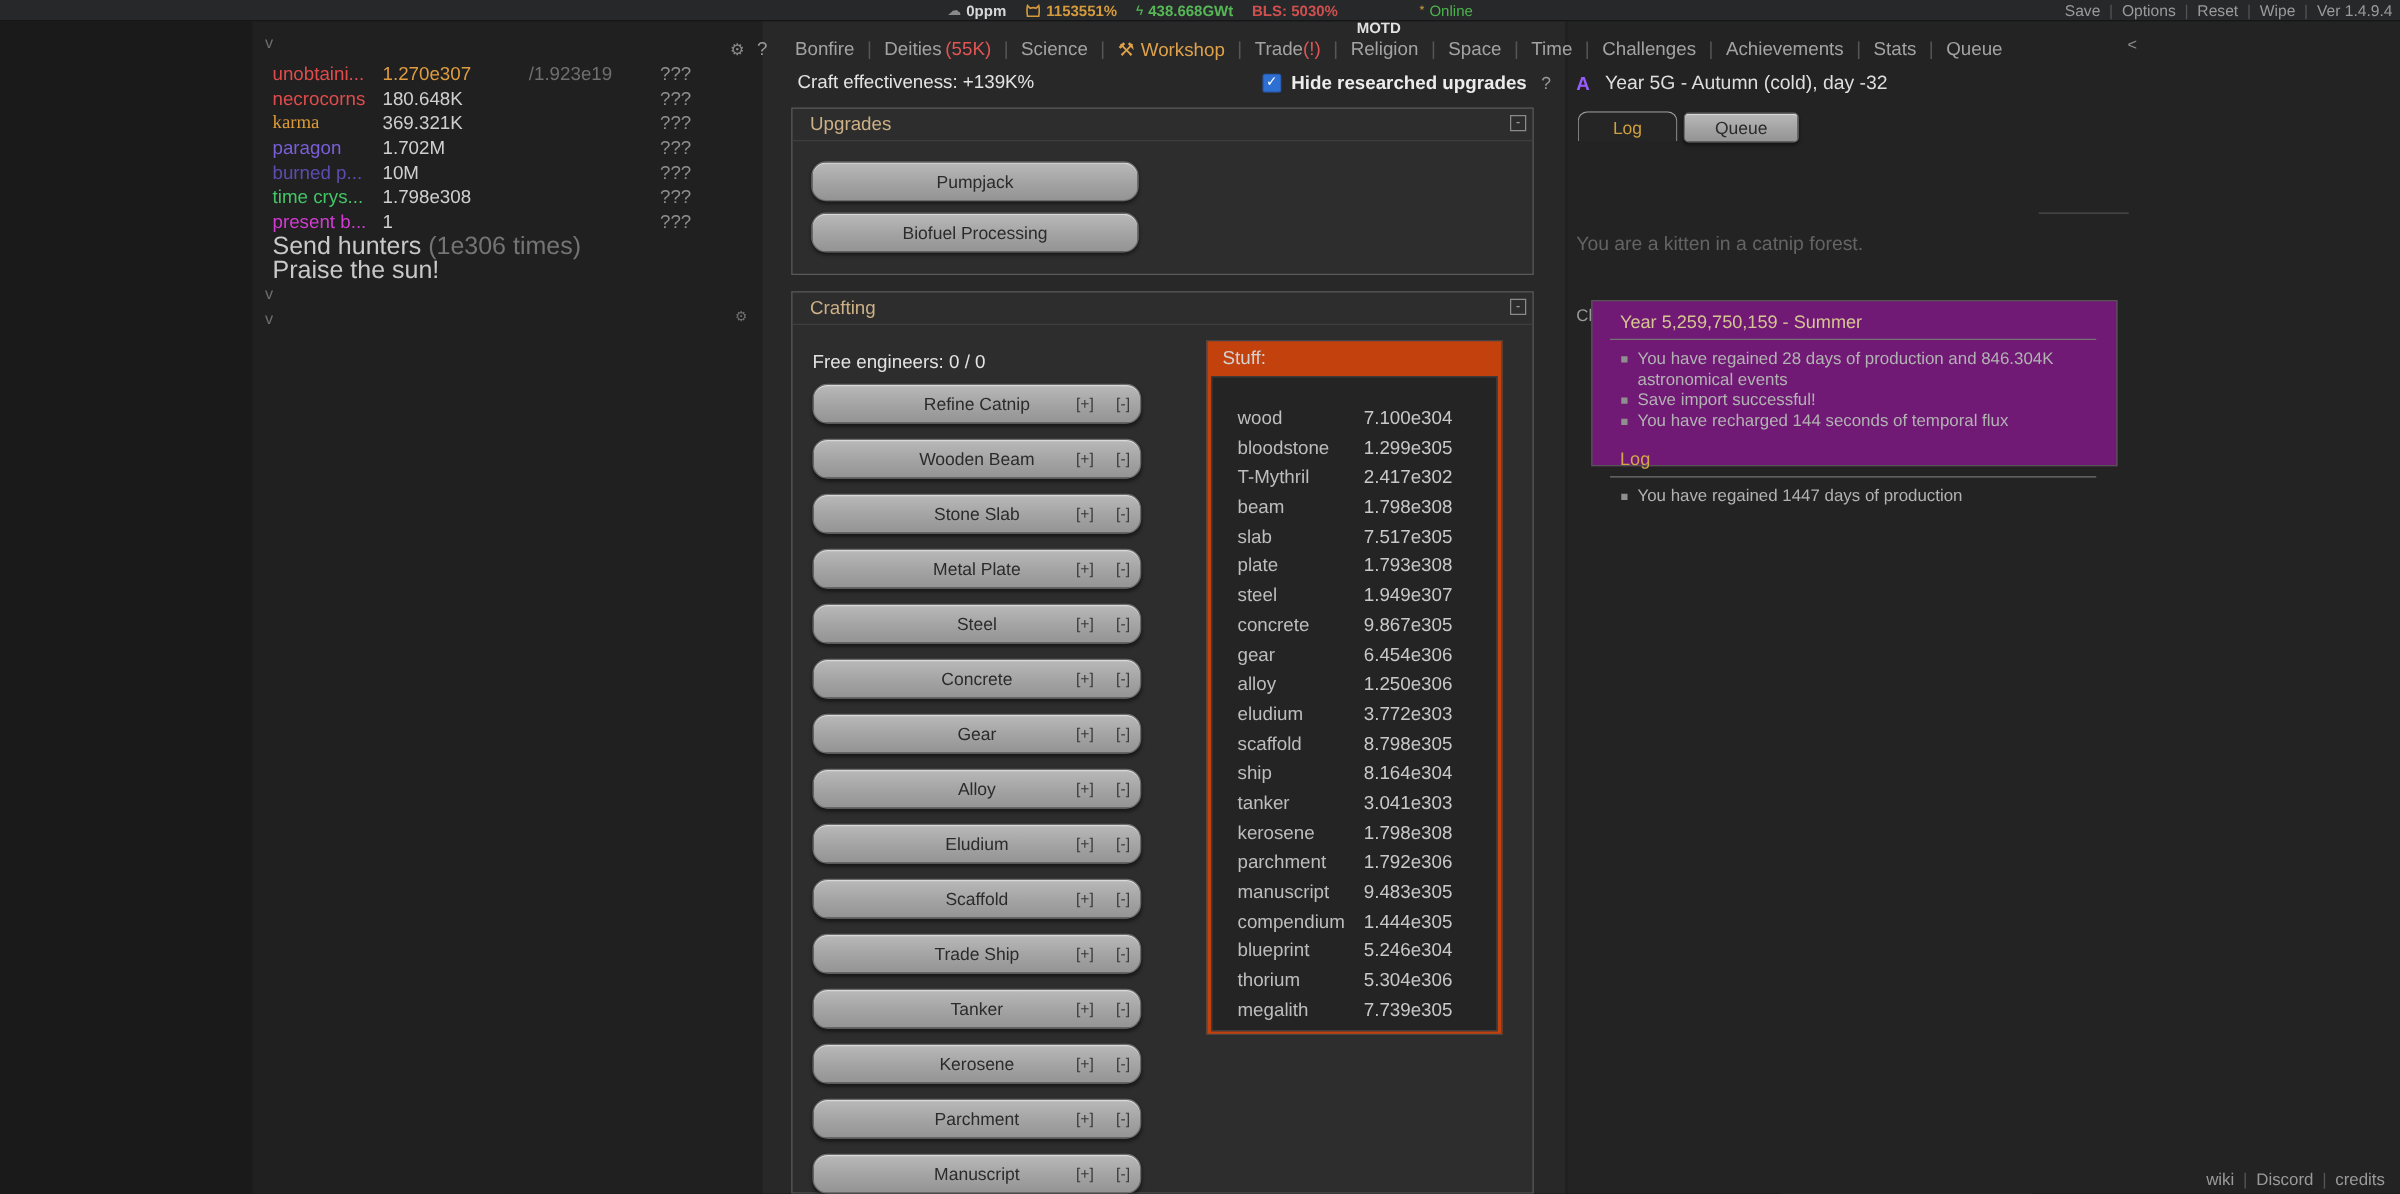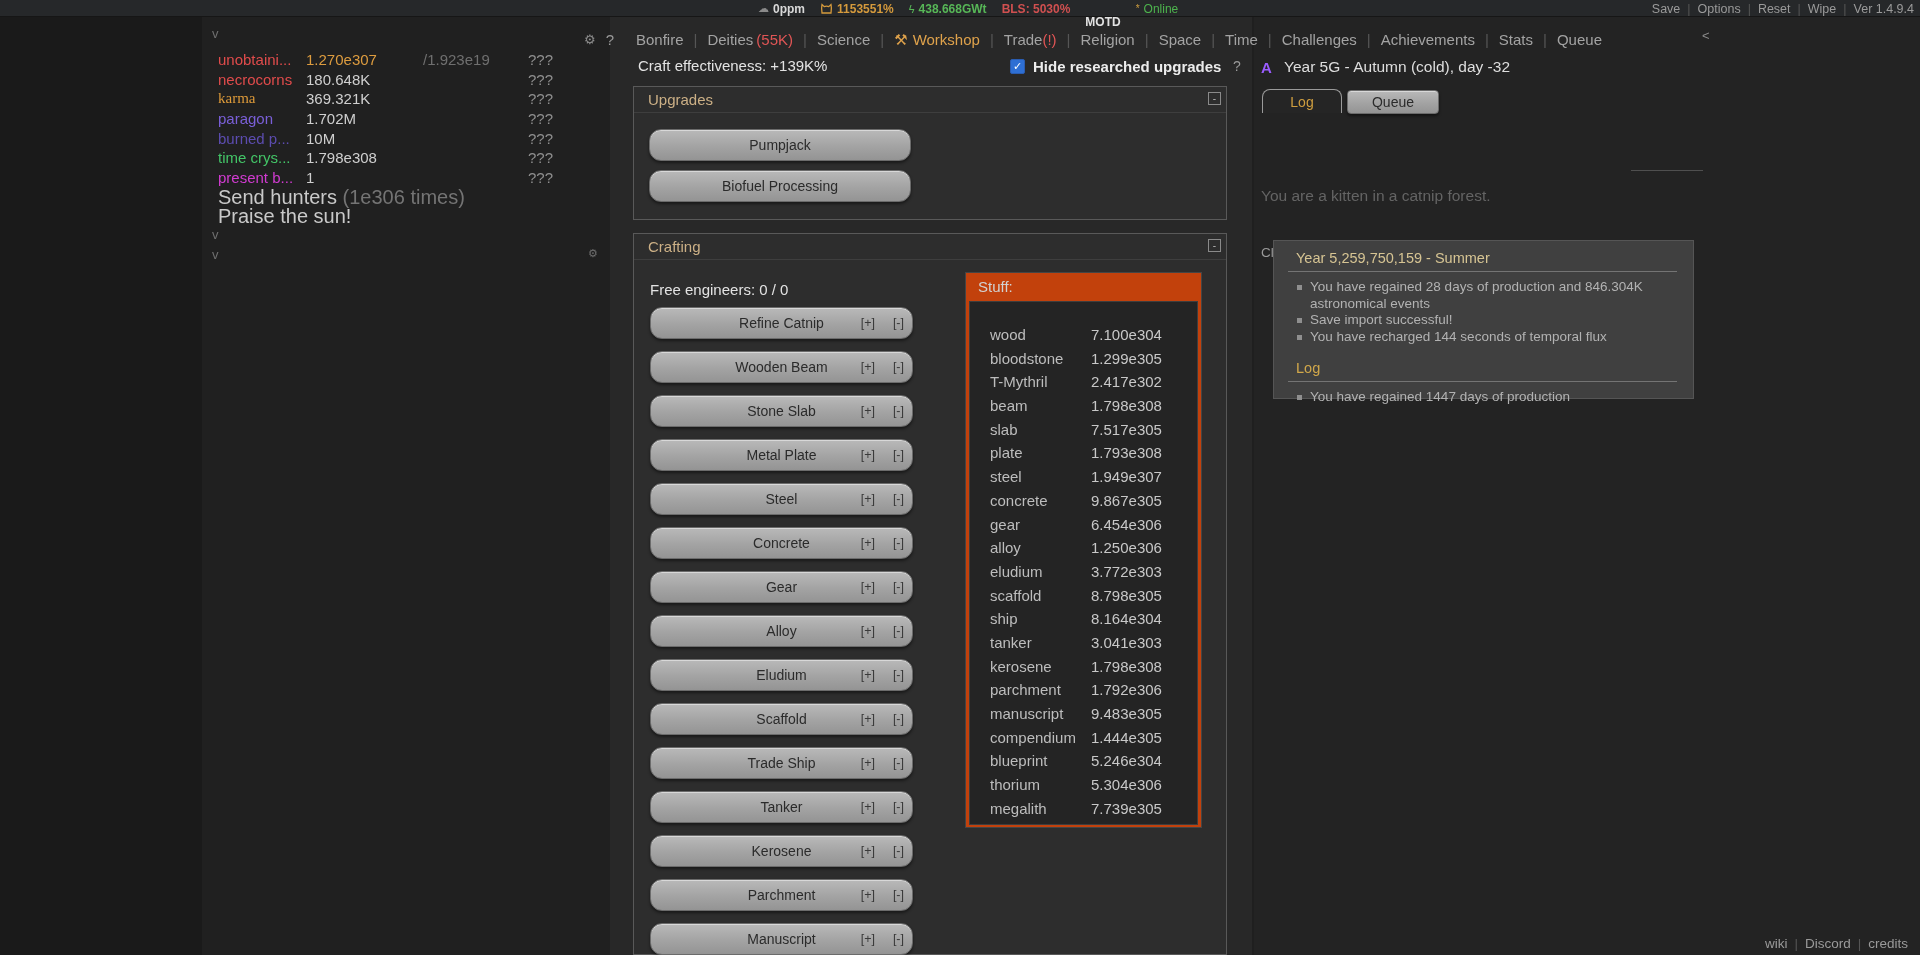--- a/index.html
+++ b/index.html
@@ -92,21 +92,21 @@
   .cal-text { left:1284px; top:58px; font-size:15.5px; color:#dedede; }
   .rt-logtab { left:1262px; top:89px; width:80px; height:24px; background:#252525; border:1px solid #9a9a9a; border-bottom:none; border-radius:8px 8px 0 0; color:#cf9e3f; font-size:14px; display:flex; align-items:center; justify-content:center; cursor:pointer; }
   .rt-queuebtn { left:1347px; top:90px; width:92px; height:24px; border-radius:4px; font-size:14px; }
   .mini-line { left:1631px; top:170px; width:72px; height:0; border-top:1px solid #4f4f4f; }
   .collapse-right { left:1702px; top:28px; font-size:13px; color:#8a8a8a; cursor:pointer; }
   .intro { left:1261px; top:187px; font-size:15.5px; color:#646464; }
   .logctrl { left:1261px; top:209px; font-size:13.5px; color:#9a9a9a; display:flex; align-items:flex-end; white-space:nowrap; }
   .logctrl .lk { cursor:pointer; }
   .logctrl .pawse { font-size:12px; color:#868686;margin-top:37px; }
 
-  .logbox { left:1273px; top:240px; width:421px; height:159px; background:#404040; border:1px solid #555; padding:9px 16px 10px 14px; }
+  .logbox { left:1273px; top:240px; width:421px; height:133px; background:#701a75; border:1px solid #555; padding:9px 16px 10px 14px; }
   .log-title { font-size:14.5px; padding-left:8px; padding-bottom:5px; border-bottom:1px solid #747474; margin-bottom:7px; }
   .log-entry { display:flex; gap:8px; padding-left:9px; color:#b2b2b2; font-size:13.5px; line-height:16.5px; }
   .log-bullet { flex:none; width:5px; height:5px; background:#8f8f8f; margin-top:6px; }
   .log-sec2 { margin-top:15px; }
 
   .footer { right:12px; bottom:4px; font-size:13.5px; color:#9a9a9a; display:flex; align-items:center; white-space:nowrap; }
   .footer .lk { cursor:pointer; }
 </style>
 </head>
 <body>

